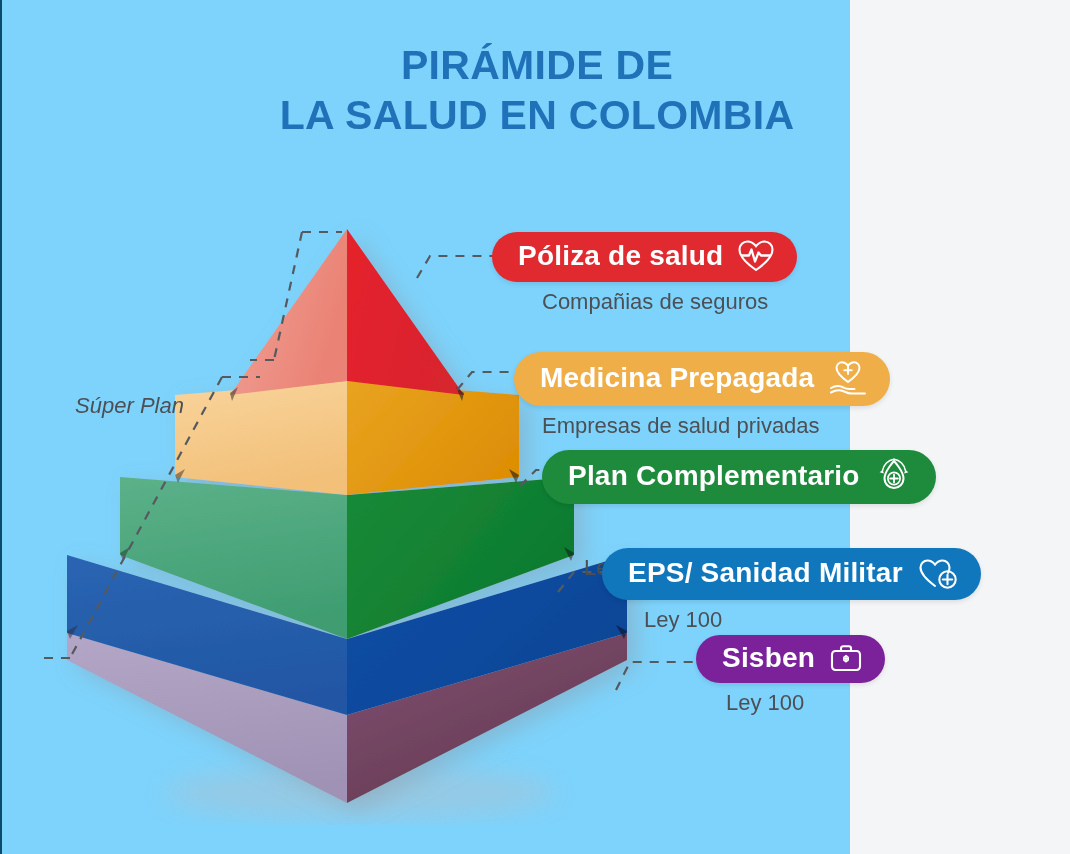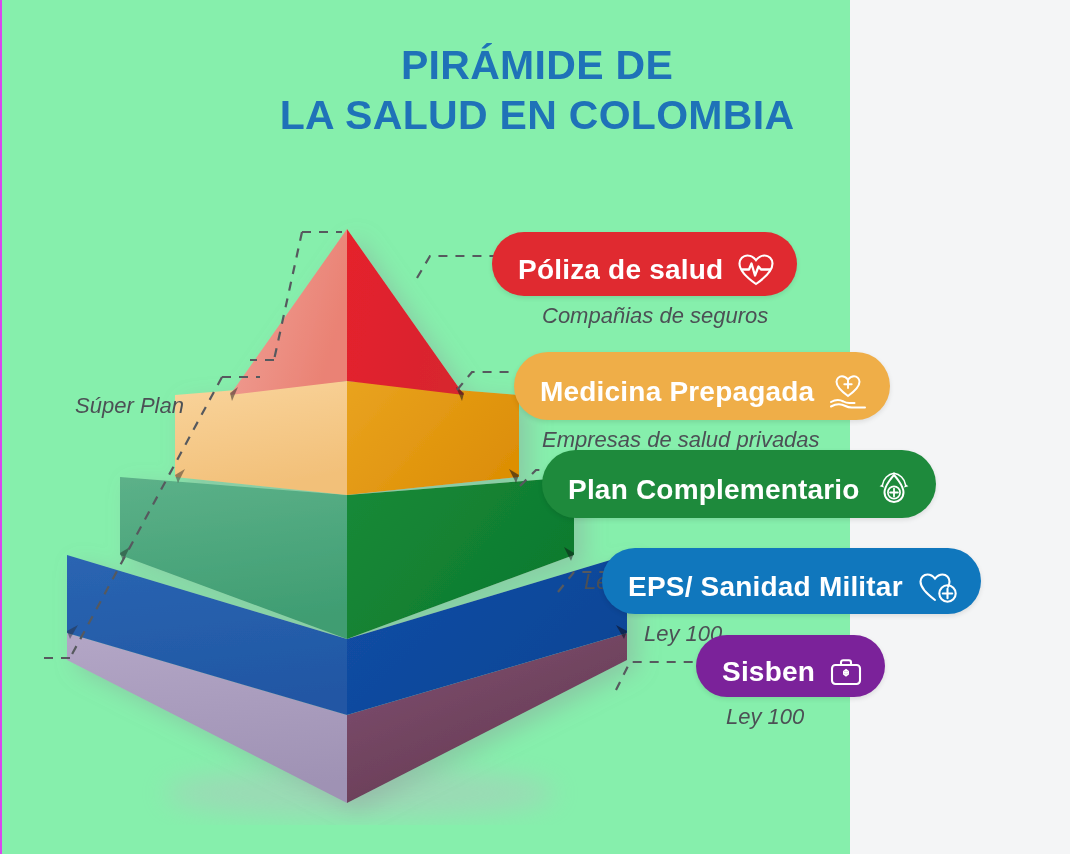--- a/index.html
+++ b/index.html
@@ -5,22 +5,22 @@
   * { box-sizing: border-box; margin: 0; padding: 0; }
   html, body {
     width: 1070px; height: 854px;
     background: #f4f5f6;
     font-family: "Liberation Sans", sans-serif;
     overflow: hidden;
   }
   #stage {
     position: relative;
     width: 850px; height: 854px;
-    background: #86efac;
-    border-left: 2px solid #d946ef;
+    background: #7dd3fc;
+    border-left: 2px solid #0c4a6e;
   }
 
   
   #title {
     position: absolute;
     top: 40px; left: 0; width: 1070px;
     text-align: center;
     color: #1f72b8;
     font-weight: 800;
     font-size: 41px;
@@ -54,33 +54,32 @@
   .callout {
     position: absolute;
     display: flex;
     flex-direction: column;
   }
   .pill {
     display: inline-flex;
     align-items: center;
     gap: 14px;
     border-radius: 999px;
-    padding: 21px 22px 9px 26px;
+    padding: 7px 22px 9px 26px;
     color: #ffffff;
     font-size: 28px;
     font-weight: 700;
     letter-spacing: 0.2px;
     white-space: nowrap;
     box-shadow: 0 2px 5px rgba(0,0,0,0.10);
     width: fit-content;
   }
   .pill .pill-icon { display: inline-flex; align-items: center; }
   .pill .pill-icon svg { display: block; }
   .sub {
-    font-style: italic;
     font-size: 22px;
     color: #4c5055;
     margin-top: 7px;
     white-space: nowrap;
   }
 
   #co-0 { left: 490px; top: 232px; }
   #co-0 .sub { margin-left: 50px; }
   #co-1 { left: 512px; top: 352px; }
   #co-1 .sub { margin-left: 28px; }

